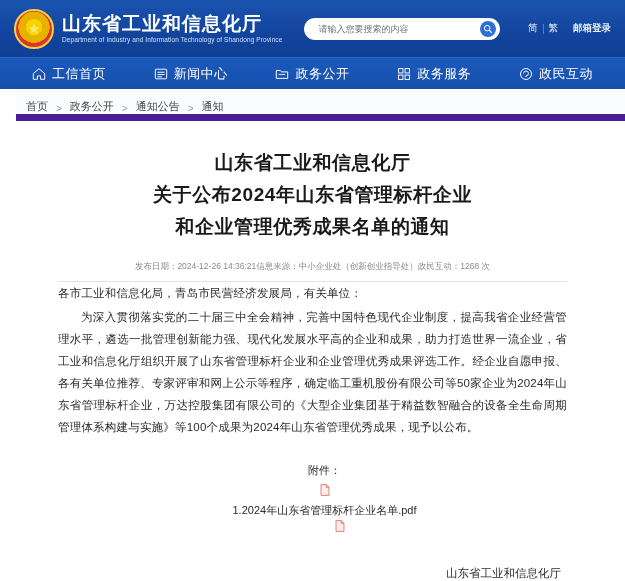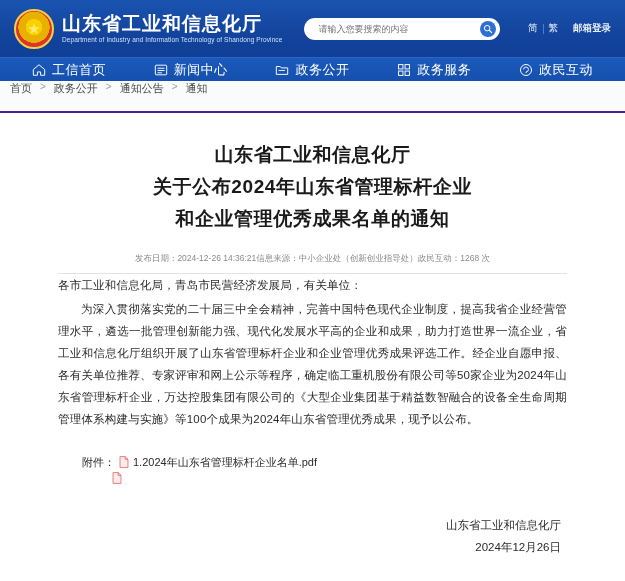--- a/index.html
+++ b/index.html
@@ -110,21 +110,21 @@
   .header-right .hr-item { padding: 0 5px; }
   .header-right .hr-sep {
     width: 1px;
     height: 10px;
     background: #4a7ec8;
   }
   .header-right .hr-mail { padding-left: 10px; font-size: 9.5px; font-weight: bold; }
 
   
   .nav {
-    height: 24px;
+    height: 32px;
     background: linear-gradient(180deg, #1b59bb 0%, #1550ad 100%);
     border-top: 1px solid #2b66c4;
     display: flex;
     align-items: center;
     justify-content: space-around;
     padding: 0 8px;
     box-sizing: border-box;
   }
   .nav-item {
     display: flex;
@@ -140,27 +140,28 @@
     height: 14px;
     display: inline-block;
     position: relative;
   }
   .nav-ico svg { display: block; }
 
   
   .crumb-wrap {
     height: 32px;
     background: #fafbfc;
-    border-bottom: 2px solid #4c1d95;
-    display: flex;
-    align-items: flex-start;
+    border-bottom: 7px solid #4c1d95;
+    display: flex;
+    align-items: flex-end;
     padding: 0 10px;
     box-sizing: border-box;
     font-size: 11px;
     color: #555;
+    margin-left: 16px;
   }
   .crumb-item { color: #4a4a4a; }
   .crumb-sep { margin: 0 8px; color: #9aa0a6; font-size: 10px; }
 
   
   .article {
     padding: 26px 58px 0 58px;
     box-sizing: border-box;
   }
   .doc-title {
@@ -200,20 +201,21 @@
     margin-top: 22px;
     padding-left: 24px;
     font-size: 11px;
     line-height: 20px;
     color: #2b2b2b;
   }
   .attach-row {
     display: flex;
     align-items: center;
     gap: 4px;
+    flex-direction: column;
   }
   .attach-label { color: #2b2b2b; }
   .pdf-ico {
     width: 10px;
     height: 12px;
     flex: 0 0 auto;
   }
   .attach-link {
     color: #2b2b2b;
     text-decoration: none;

